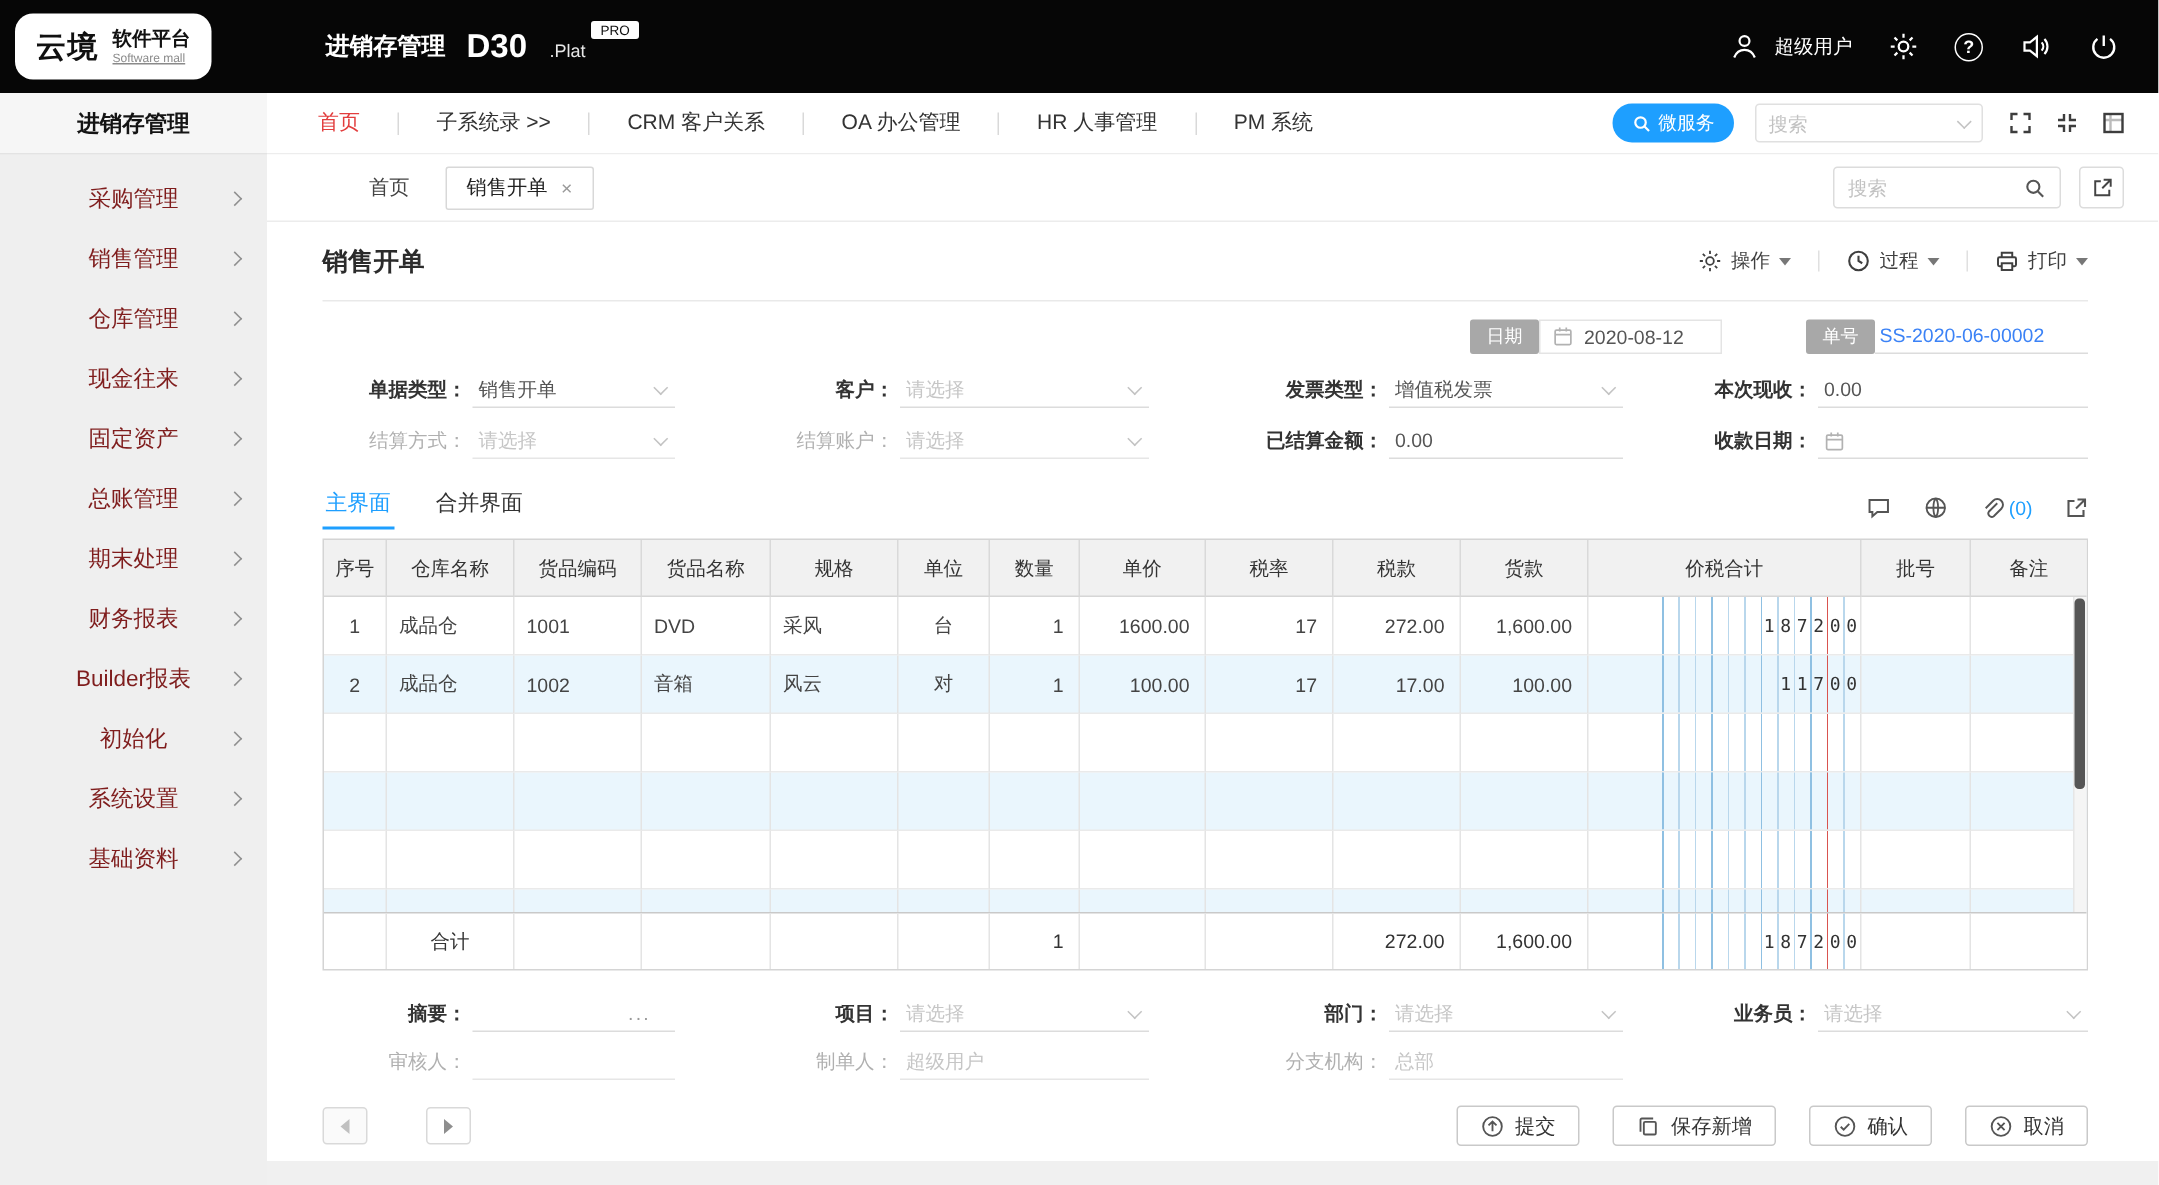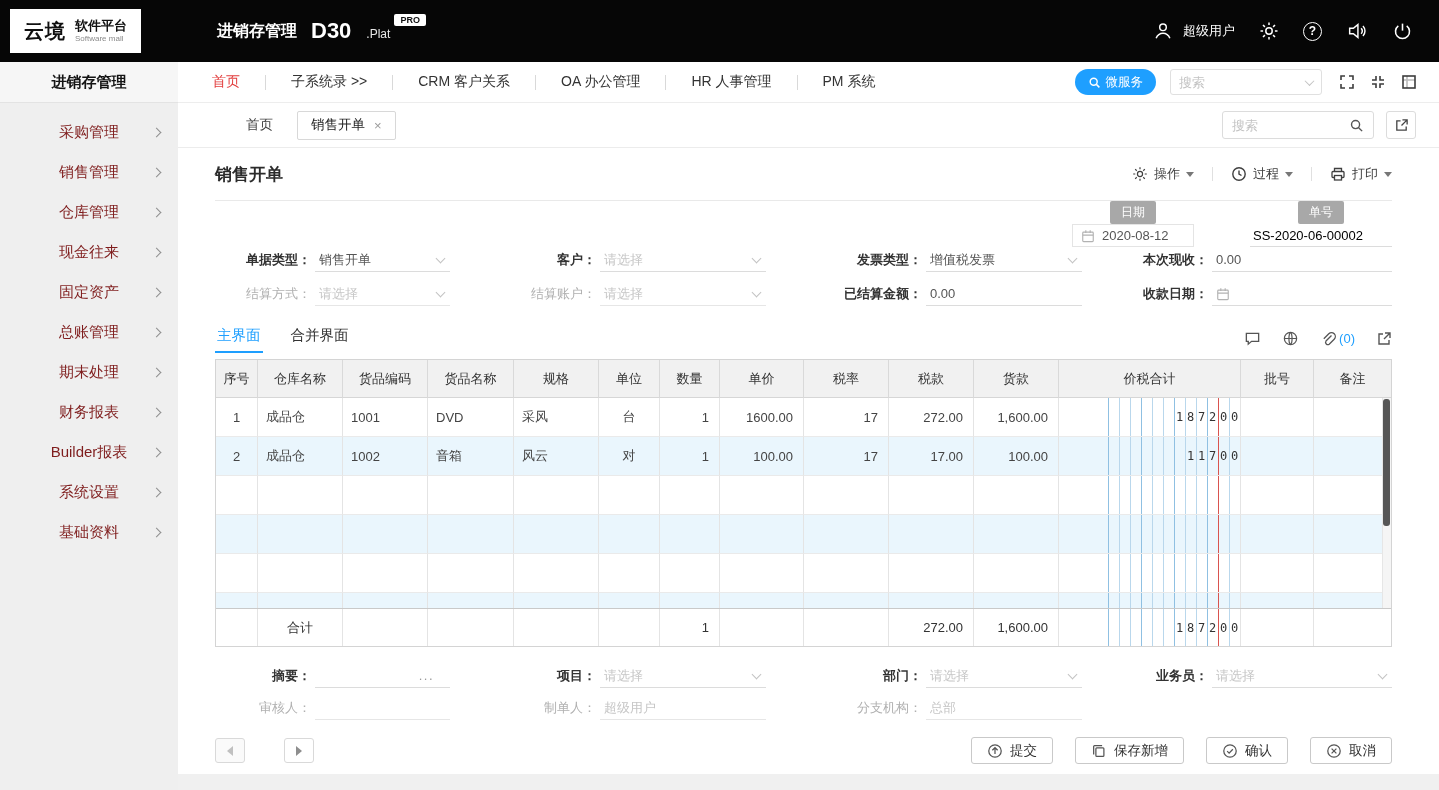--- a/index.html
+++ b/index.html
@@ -3,30 +3,30 @@
 <meta charset="utf-8">
 <style>
 * { box-sizing:border-box; margin:0; padding:0; }
 html,body { width:1439px; height:790px; overflow:hidden; }
 body { font-family:"Liberation Sans","DejaVu Sans",sans-serif; background:#fff; color:#333; }
 svg { display:block; }
 button { font-family:inherit; cursor:pointer; }
 
 
 .topbar { height:62px; background:#060606; display:flex; align-items:center; padding:0 26px 0 10px; color:#fff; }
-.logo-box { background:#fff; border-radius:0; height:44px; display:flex; align-items:center; gap:9px; padding:0 14px; }
+.logo-box { background:#fff; border-radius:12px; height:44px; display:flex; align-items:center; gap:9px; padding:0 14px; }
 .logo-mark { font-size:20px; font-weight:bold; color:#101010; letter-spacing:1px; }
 .logo-text { display:flex; flex-direction:column; line-height:1.15; }
 .logo-title { font-size:13px; font-weight:bold; color:#111; }
-.logo-sub { font-size:8px; color:#8a8a8a; }
+.logo-sub { font-size:8px; color:#8a8a8a;text-decoration:underline; }
 .app-title { margin-left:76px; display:flex; align-items:center; }
 .app-name { font-size:16px; font-weight:bold; }
 .app-ver { font-size:22px; font-weight:bold; margin-left:14px; }
 .app-suffix { font-size:12px; margin-left:15px; margin-top:6px; color:#e8e8e8; }
-.pro-badge { background:#fff; color:#111; font-size:9px; font-weight:bold; padding:1px 6px; border-radius:2px; margin-left:4px; position:relative; top:-11px; }
+.pro-badge { background:#fff; color:#111; font-size:9px; font-weight:normal; padding:1px 6px; border-radius:2px; margin-left:4px; position:relative; top:-11px; }
 .topbar-right { margin-left:auto; display:flex; align-items:center; gap:24px; }
 .tb-user { display:flex; align-items:center; gap:9px; font-size:13px; cursor:pointer; }
 .tb-icon { color:#fff; cursor:pointer; display:flex; align-items:center; }
 .qmark { width:19px; height:19px; border:1.6px solid #fff; border-radius:50%; display:flex; align-items:center; justify-content:center; font-size:12px; font-weight:bold; }
 
 
 .layout { display:flex; height:728px; }
 .left-col { width:178px; background:#efefef; display:flex; flex-direction:column; flex:none; }
 .module-header { height:41px; background:#f6f6f6; border-bottom:1px solid #e3e3e3; display:flex; align-items:center; justify-content:center; font-size:15px; font-weight:bold; color:#141414; }
 .menu { padding-top:9px; }
@@ -63,24 +63,24 @@
 .page-body { flex:1; padding:0 47px 0 37px; display:flex; flex-direction:column; overflow:hidden; }
 
 .title-row { height:53px; flex:none; display:flex; align-items:center; border-bottom:1px solid #e9e9e9; }
 .page-title { font-size:17px; font-weight:600; color:#2b2b2b; }
 .title-actions { margin-left:auto; display:flex; align-items:center; gap:18px; font-size:13px; color:#3f3f3f; }
 .t-act { display:flex; align-items:center; gap:6px; cursor:pointer; }
 .t-sep { width:1px; height:14px; background:#e0e0e0; }
 .caret { width:0; height:0; border-left:4px solid transparent; border-right:4px solid transparent; border-top:5px solid #777; }
 
 .meta-row { height:38px; margin-top:4px; flex:none; display:flex; justify-content:flex-end; align-items:center; gap:56px; }
-.meta-group { display:flex; align-items:center;flex-direction:column; }
+.meta-group { display:flex; align-items:center; }
 .badge { background:#a8a8a8; color:#fff; font-size:12px; height:23px; display:flex; align-items:center; padding:0 11px; border-radius:2px; }
 .date-field { width:122px; height:23px; border:1px solid #e4e4e4; display:flex; align-items:center; gap:7px; padding:0 8px; font-size:13px; color:#555; color:#555; background:#fff; cursor:pointer; }
-.no-field { width:142px; height:23px; border-bottom:1px solid #dcdcdc; display:flex; align-items:center; font-size:13px; color:#000000; padding:0 3px; cursor:text; }
+.no-field { width:142px; height:23px; border-bottom:1px solid #dcdcdc; display:flex; align-items:center; font-size:13px; color:#3b82f6; padding:0 3px; cursor:text; }
 .cal { color:#b2b2b2; }
 
 
 .form-row { height:34px; flex:none; display:flex; align-items:center; }
 .fc { display:flex; align-items:center; }
 .fc1 { width:235px; }
 .fc2 { width:300px; margin-left:16px; }
 .fc3 { width:300px; margin-left:16px; }
 .fc4 { width:294px; margin-left:16px; }
 .lbl { font-size:13px; font-weight:bold; color:#333; text-align:right; flex:none; }
@@ -225,20 +225,24 @@
       <div class="menu-item">
           <span class="mi-label">期末处理</span>
           <span class="chev"></span>
         </div>
       <div class="menu-item">
           <span class="mi-label">财务报表</span>
           <span class="chev"></span>
         </div>
       <div class="menu-item">
           <span class="mi-label">Builder报表</span>
+          <span class="chev"></span>
+        </div>
+      <div class="menu-item">
+          <span class="mi-label">初始化</span>
           <span class="chev"></span>
         </div>
       <div class="menu-item">
           <span class="mi-label">系统设置</span>
           <span class="chev"></span>
         </div>
       <div class="menu-item">
           <span class="mi-label">基础资料</span>
           <span class="chev"></span>
         </div>

